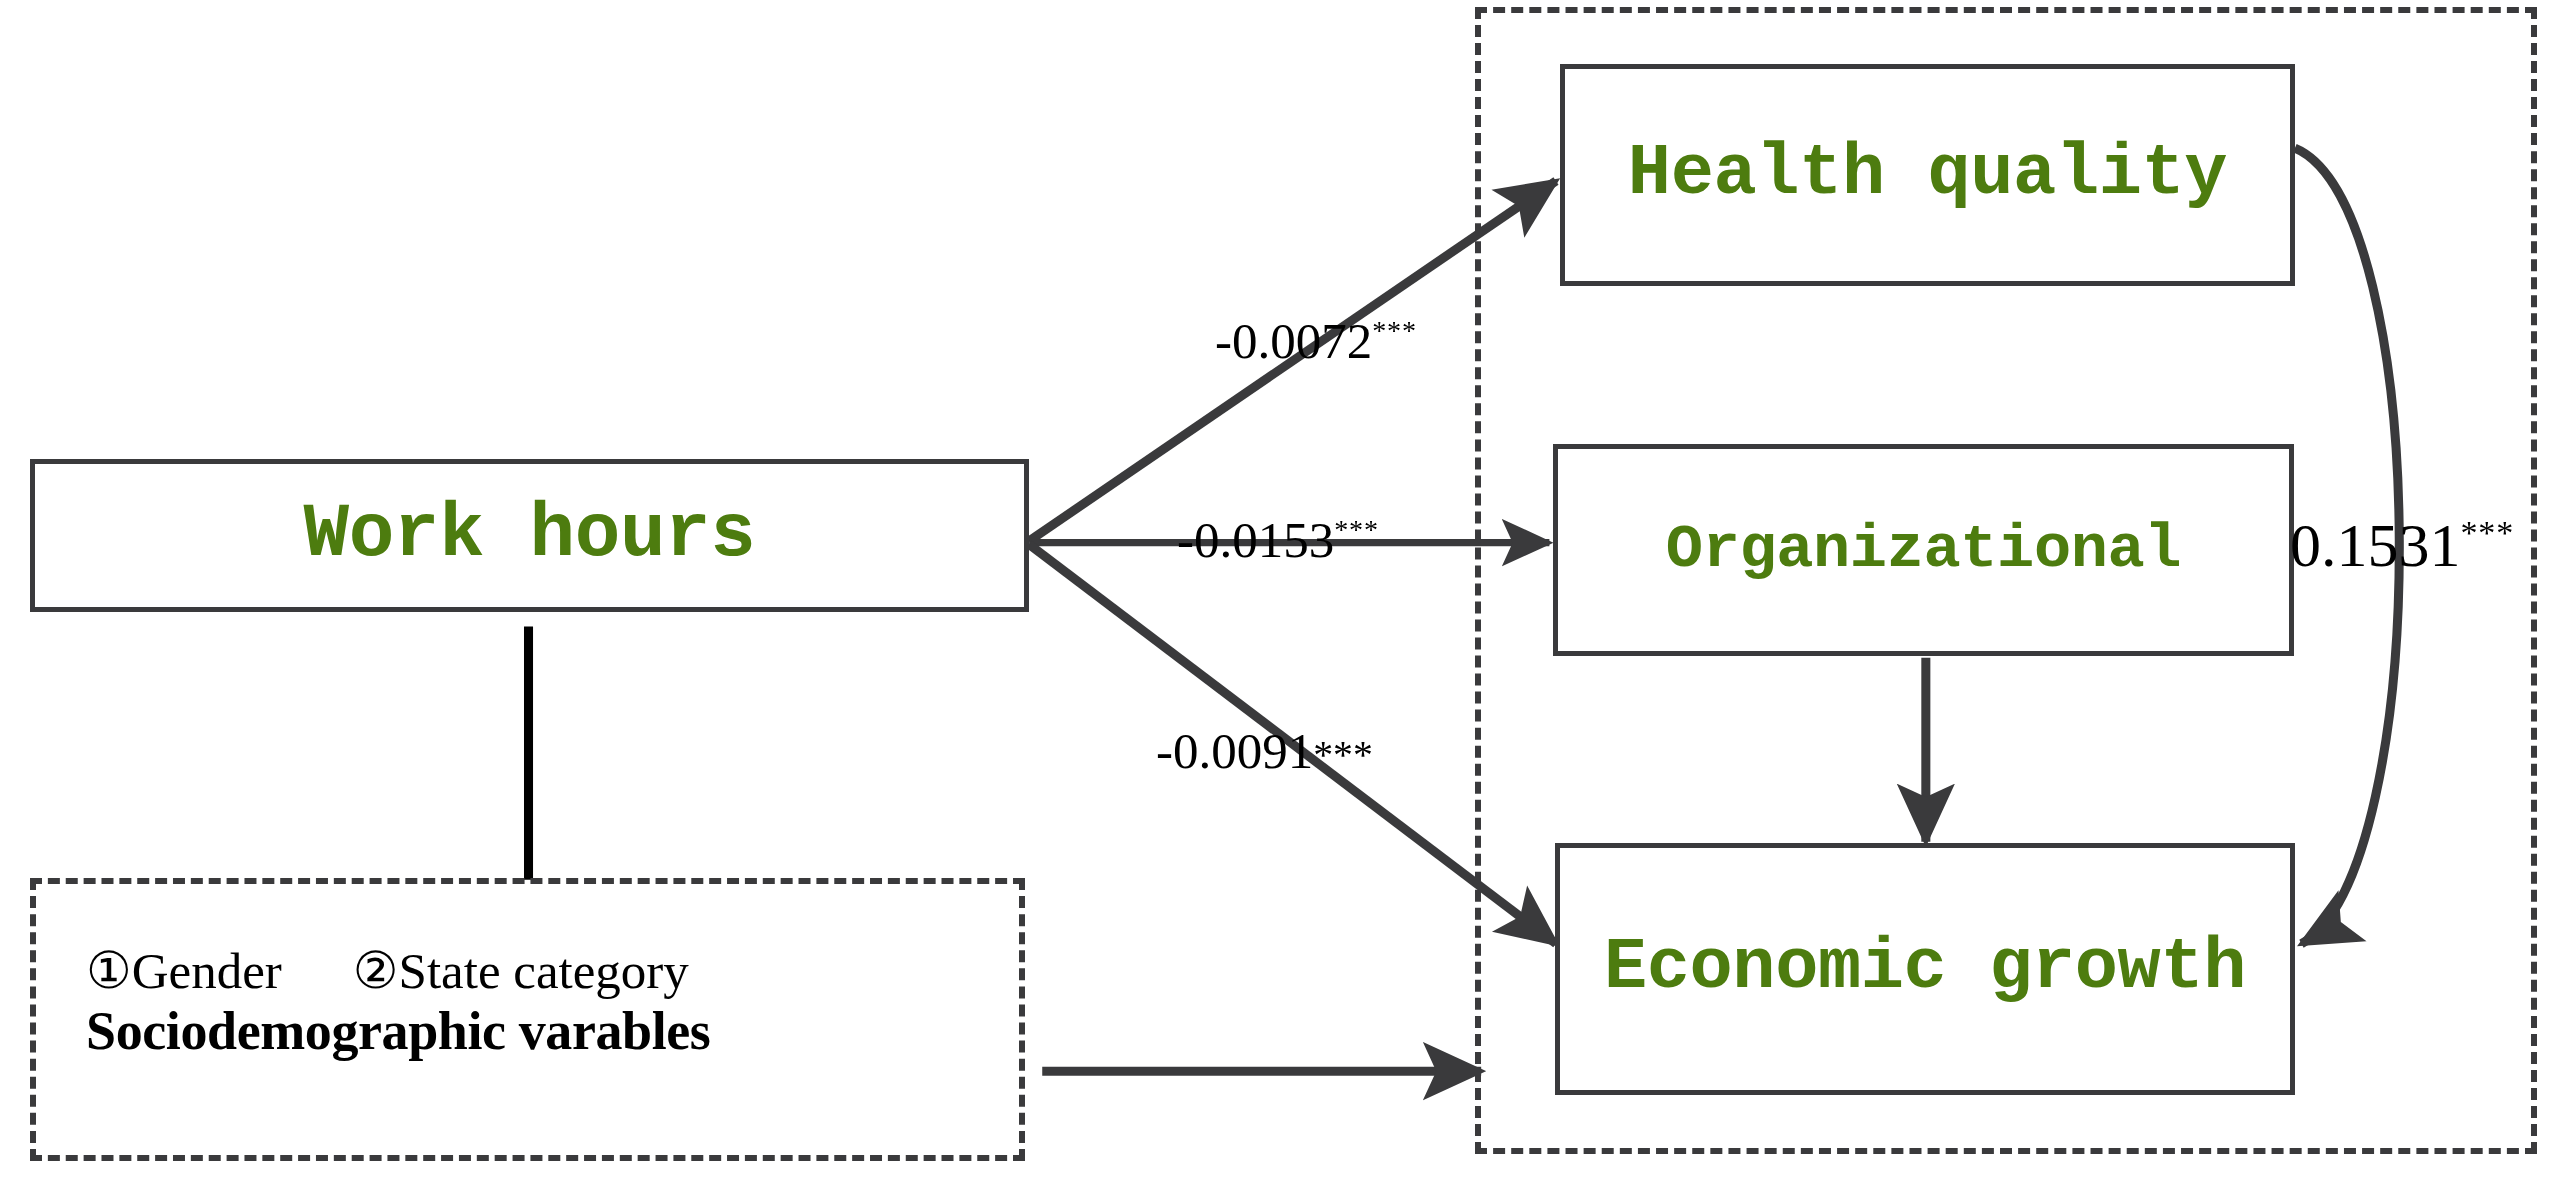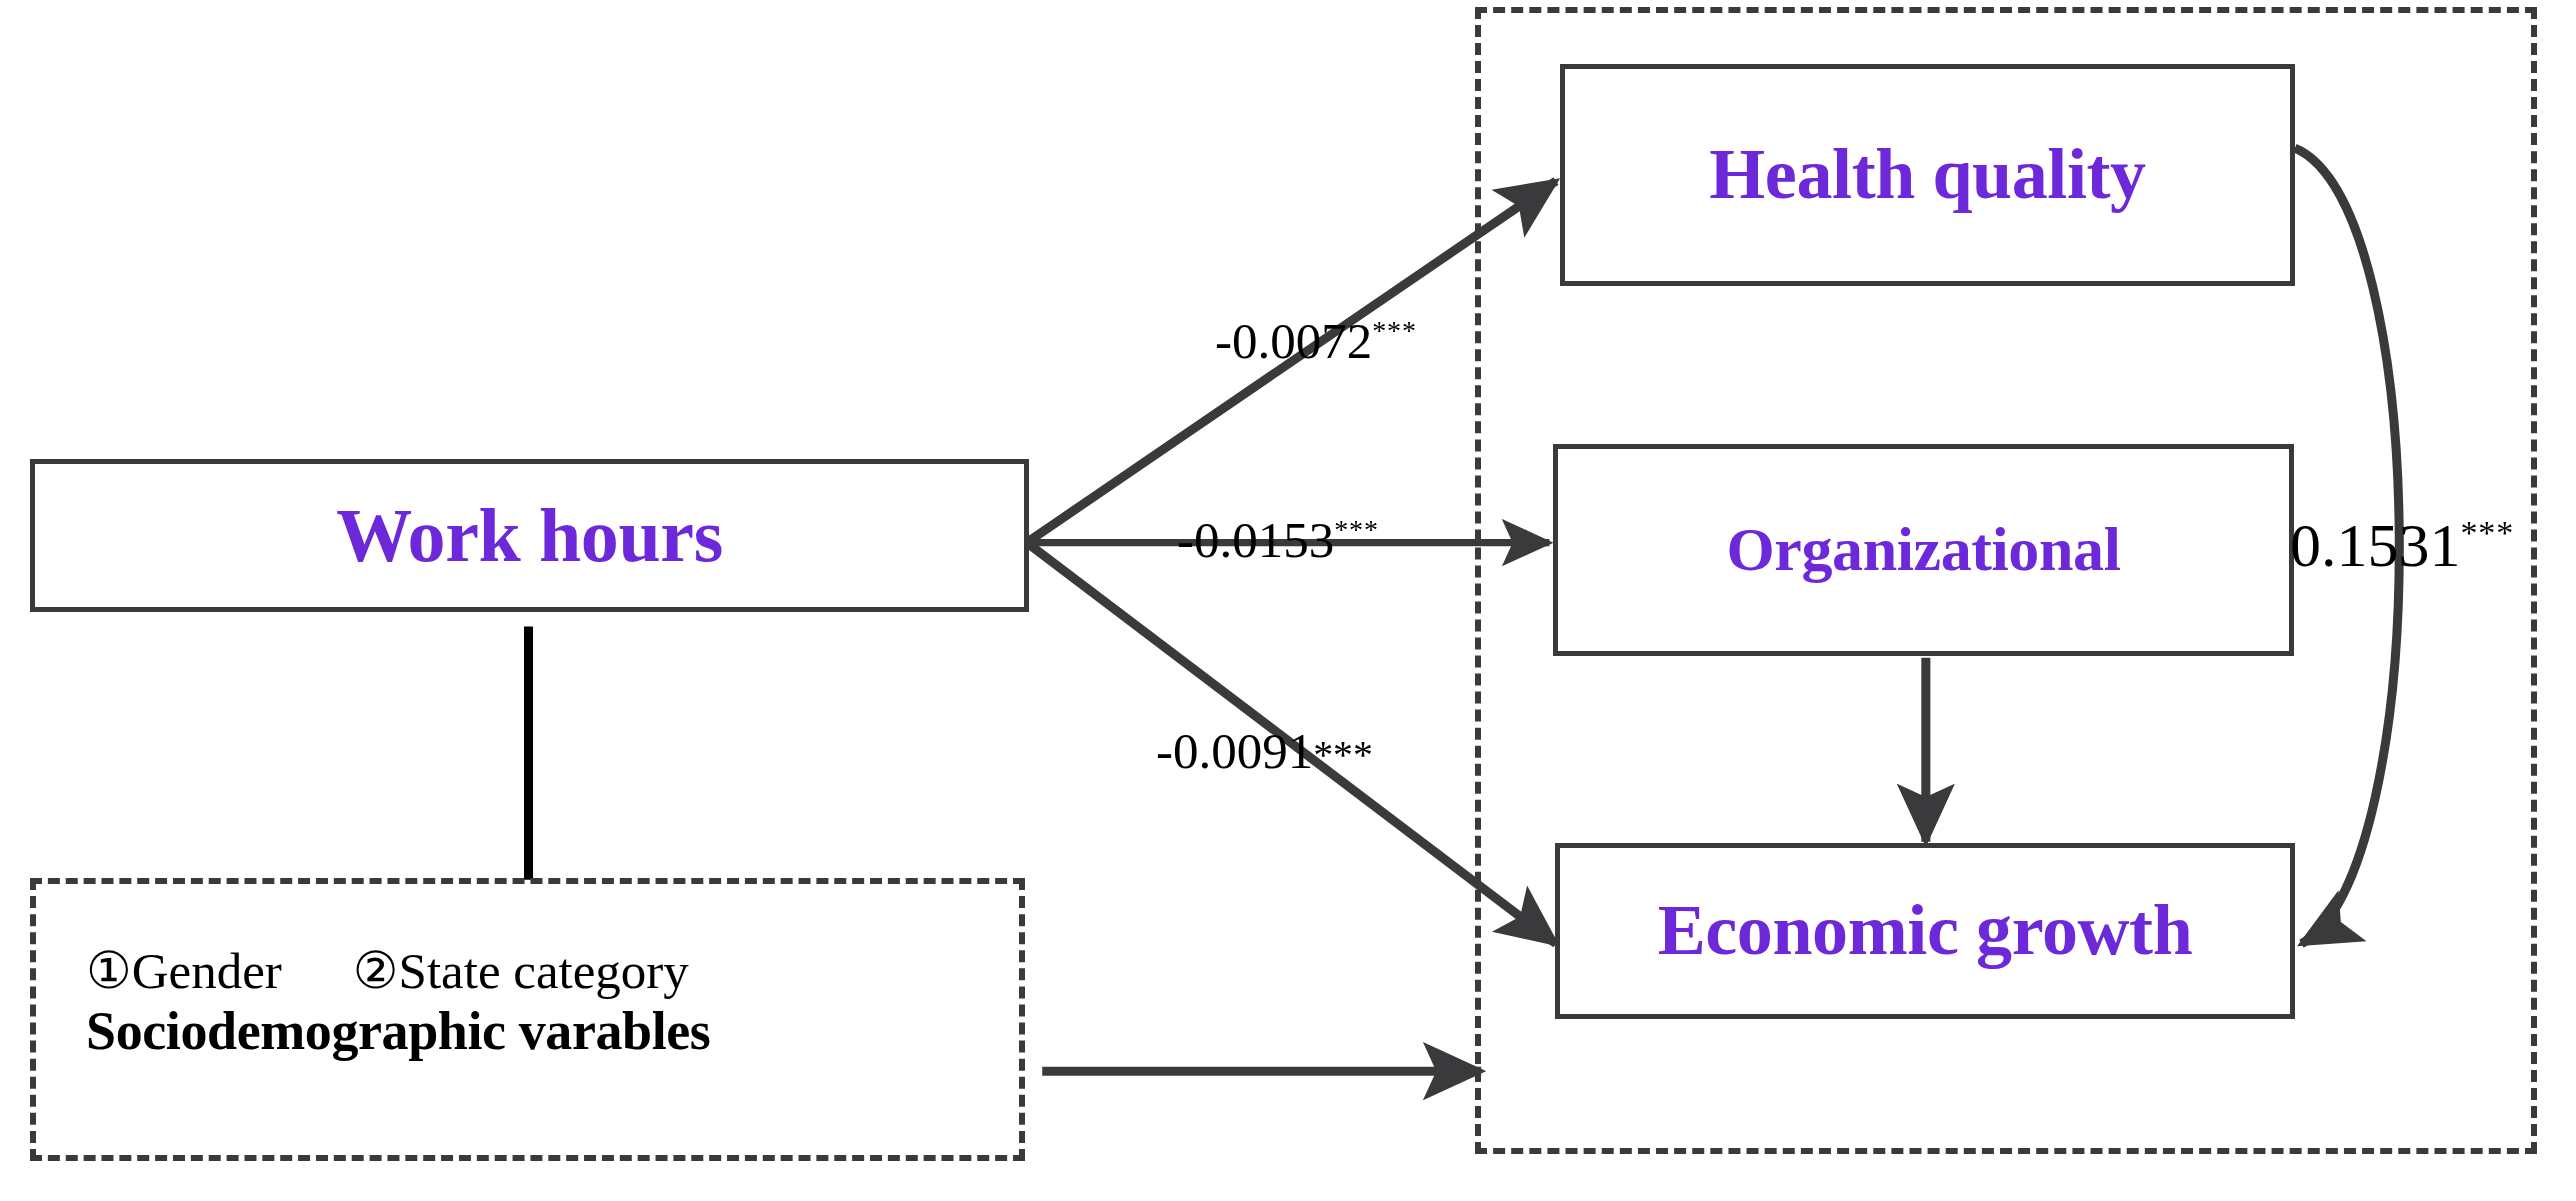--- a/index.html
+++ b/index.html
@@ -32,37 +32,37 @@
     box-sizing: border-box;
     border: 5.8px solid #3a3a3c;
     background: #ffffff;
     display: flex;
     align-items: center;
     justify-content: center;
     text-align: center;
     z-index: 3;
   }
   .node-label {
-    font-family: Liberation Serif, serif;
+    font-family: Liberation Mono, monospace;
     font-weight: bold;
-    color: #6d28d9;
+    color: #4d7c0f;
     line-height: 1.05;
     letter-spacing: -0.4px;
   }
 
   #box-work-hours   { left: 30px;   top: 459px;  width: 999px; height: 153px; }
   #box-work-hours .node-label { font-size: 76px; }
 
   #box-health       { left: 1560px; top: 64px;   width: 735px;  height: 222px; }
   #box-health .node-label { font-size: 72px; }
 
   #box-org          { left: 1553px; top: 444px;  width: 741px;  height: 212px; }
   #box-org .node-label { font-size: 62px; }
 
-  #box-economic     { left: 1555px; top: 843px; width: 740px;  height: 176px; justify-content: center; }
+  #box-economic     { left: 1555px; top: 843px; width: 740px;  height: 252px; justify-content: center; }
   #box-economic .node-label { font-size: 72px; }
 
   
   .dashed-box {
     position: absolute;
     box-sizing: border-box;
     border: 6.6px dashed #3a3a3c;
     background: transparent;
     z-index: 1;
   }

